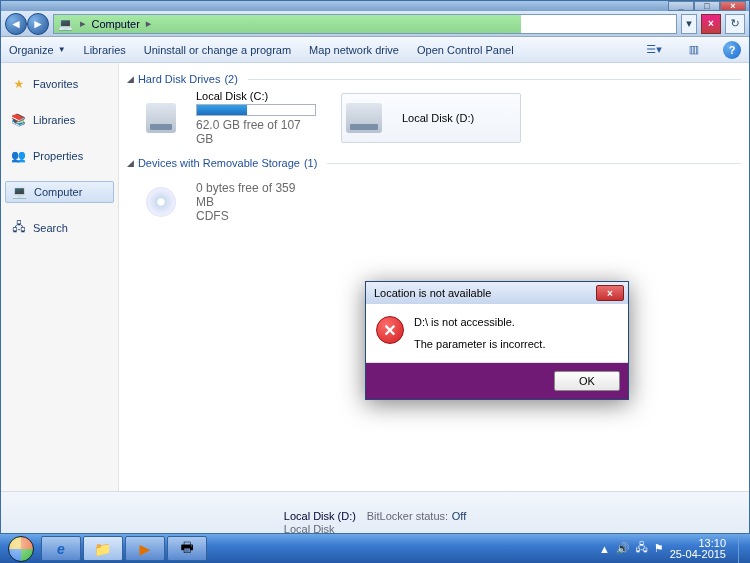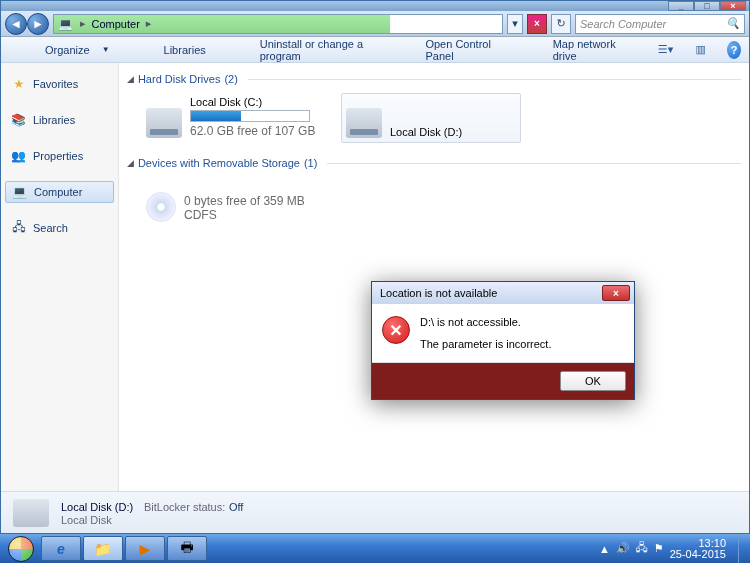--- a/index.html
+++ b/index.html
@@ -13,64 +13,64 @@
 .nav-circle { width:22px; height:22px; border-radius:50%; background: radial-gradient(circle at 30% 30%, #7ab0e8, #2a5a9a); border:1px solid #1a4a8a; display:flex; align-items:center; justify-content:center; color:#fff; font-size:12px;}
 .address { flex:1; height:20px; background:#fff; border:1px solid #7a9ac0; display:flex; align-items:center; padding-left:4px; gap:6px; position:relative;}
 .address .progress { position:absolute; left:0; top:0; bottom:0; width:75%; background: linear-gradient(to bottom, #4ad24a, #1eac1e); opacity:0.5; z-index:0;}
 .address > * { position:relative; z-index:1;}
 .address .crumb { color:#003; }
 .address .sep { color:#556;}
 .refresh-x { width:20px; height:20px; background:linear-gradient(#e28,#c04040); border:1px solid #803030; color:#fff; display:flex; align-items:center; justify-content:center; font-weight:bold; font-size:10px;}
 .refresh-r { width:20px; height:20px; background:#eef4fb; border:1px solid #7a9ac0; display:flex; align-items:center; justify-content:center; color:#246;}
 .search { width:170px; height:20px; background:#fff; border:1px solid #7a9ac0; display:flex; align-items:center; padding:0 4px; color:#888; font-style:italic; justify-content:space-between;}
 .toolbar { height:26px; background: linear-gradient(to bottom,#f4f8fe,#dce7f5); border-bottom:1px solid #c6d4e6; display:flex; align-items:center; padding:0 8px; gap:18px;}
-.toolbar .item { color:#1a3a6a; display:flex; align-items:center; gap:12px;margin-left:36px;}
+.toolbar .item { color:#1a3a6a; display:flex; align-items:center; gap:4px;}
 .toolbar .spacer { flex:1; }
 .toolbar .iconbtn { width:22px; height:20px; border:1px solid transparent; display:flex; align-items:center; justify-content:center; color:#2a5a9a;}
 .help { width:18px; height:18px; border-radius:50%; background:radial-gradient(circle at 30% 30%, #6ab0f0, #1a6ad0); color:#fff; display:flex; align-items:center; justify-content:center; font-weight:bold; font-size:11px;}
 .body { flex:1; display:flex; min-height:0; }
 .sidebar { width:118px; background:#f6f6f6; border-right:1px solid #e3e3e3; padding:10px 0; }
 .side-item { display:flex; align-items:center; gap:6px; padding:4px 10px; color:#1a3a6a; }
 .side-item.sel { background:linear-gradient(to bottom,#e8f0fb,#d0e0f4); border:1px solid #a8c0e0; border-radius:2px; margin:0 4px; padding:3px 6px;}
 .side-gap { height:14px; }
 .main { flex:1; background:#fff; padding:6px 8px; overflow:hidden; position:relative;}
 .group-header { display:flex; align-items:center; gap:4px; color:#1e4e9a; padding:4px 0;}
 .group-header .tri { font-size:9px; color:#556;}
 .group-header .line { flex:1; height:1px; background:#d8e2f0; margin-left:6px;}
 .drives { display:flex; gap:20px; padding:4px 0 10px 14px; }
-.drive { width:180px; height:50px; display:flex; align-items:flex-end; gap:8px; padding:4px; border:1px solid transparent; border-radius:2px;}
+.drive { width:180px; height:50px; display:flex; align-items:center; gap:20px; padding:4px; border:1px solid transparent; border-radius:2px;}
 .drive.outlined { border:1px solid #d0d8e4; background:linear-gradient(#fafcff,#f0f4fa);}
 .drive-icon { width:36px; height:30px; background:linear-gradient(#e0e6ee,#b8c2d0); border-radius:3px; position:relative;}
 .drive-icon.hdd::after{content:"";position:absolute;left:4px;right:4px;bottom:3px;height:6px;background:#7a90a8;border-radius:1px;}
 .drive-icon.dvd{border-radius:50%; background:radial-gradient(circle,#fff 15%,#cde 20%,#eef 60%,#bcd 100%); width:30px;height:30px;}
 .drive-info { flex:1; }
 .drive-name { color:#000; }
 .capacity-bar { width:120px; height:12px; border:1px solid #a8b4c6; background:#fff; margin:2px 0;}
 .capacity-fill { height:100%; background:linear-gradient(to bottom,#3aa0e8,#1a70c0);}
 .drive-sub { color:#6a6a6a; font-size:12px;}
-.statusbar { height:42px; border-top:1px solid #d4dce6; background:linear-gradient(#f2f6fc,#e4ecf6); display:flex; align-items:center; padding:4px 12px; gap:12px;}
+.statusbar { height:42px; border-top:1px solid #d4dce6; background:linear-gradient(#f2f6fc,#e4ecf6); display:flex; align-items:center; padding:4px 12px; gap:12px;flex-direction:column;}
 .status-icon { width:36px; height:28px; background:linear-gradient(#e0e6ee,#b8c2d0); border-radius:3px;}
 .status-text .t1 { font-size:13px; color:#003;}
 .status-text .t2 { color:#667; font-size:11px;}
 .taskbar { width:750px; height:29px; background:linear-gradient(to bottom, #6ea8e8 0%, #3a7ad0 40%, #245aa8 100%); display:flex; align-items:center; padding:0 2px;}
 .start { width:38px; height:29px; display:flex; align-items:center; justify-content:center;}
 .orb { width:26px; height:26px; border-radius:50%; background:radial-gradient(circle at 35% 30%, #fff8, #0000), conic-gradient(#e74 0 25%, #4b4 0 50%, #48e 0 75%, #ec4 0 100%); border:1px solid #123;}
 .task { width:40px; height:25px; margin:0 1px; background:linear-gradient(to bottom,#a8c8f0,#5a8ad0); border:1px solid #34629a; border-radius:2px; display:flex; align-items:center; justify-content:center; font-size:14px;}
 .task.active { background:linear-gradient(to bottom,#d8e8fc,#a0c0ea);}
 .tray { margin-left:auto; display:flex; align-items:center; gap:6px; color:#fff; padding-right:2px;}
 .tray .clock { text-align:right; font-size:10px; line-height:11px; padding-right:6px;}
 .tray-icon { font-size:11px; }
 
-.dialog-shadow { position:absolute; left:252px; top:218px; width:264px; height:124px; filter: drop-shadow(0 4px 12px rgba(0,0,0,0.5));}
+.dialog-shadow { position:absolute; left:246px; top:218px; width:264px; height:124px; filter: drop-shadow(0 4px 12px rgba(0,0,0,0.5));}
 .dialog { width:264px; background:#f0f0f0; border:1px solid #254a7a;}
 .dlg-title { height:22px; background:linear-gradient(to bottom,#e8eefb,#c6d6ee); display:flex; align-items:center; justify-content:space-between; padding:0 4px 0 8px; font-size:11px;}
 .dlg-close { width:28px; height:16px; background:linear-gradient(to bottom,#e87070,#c83030); border:1px solid #802020; border-radius:2px; color:#fff; display:flex; align-items:center; justify-content:center; font-size:10px; font-weight:bold;}
 .dlg-body { padding:12px 10px; display:flex; gap:10px; background:#fff; border-bottom:1px solid #ddd;}
 .err-icon { width:28px; height:28px; border-radius:50%; background:radial-gradient(circle at 35% 30%, #ff6b6b, #d02020); border:1px solid #a01010; display:flex; align-items:center; justify-content:center; color:#fff; font-weight:bold; font-size:16px;}
-.dlg-footer { padding:8px; display:flex; justify-content:flex-end; background:#7f1d1d;}
+.dlg-footer { padding:8px; display:flex; justify-content:flex-end; background:#701a75;}
 .ok-btn { width:66px; height:20px; background:linear-gradient(#fdfdfd,#e8e8e8); border:1px solid #8a8a8a; border-radius:2px;}
 .ficon { width:16px; height:14px; display:inline-flex; align-items:center; justify-content:center; font-size:12px;}
 </style>
 </head>
 <body>
 
 <div class="window">
 
   <div class="titlebar">
     <div class="win-btn">_</div>
@@ -86,35 +86,31 @@
     <div class="address">
       <div class="progress"></div>
       <span class="ficon">💻</span>
       <span class="sep">▸</span>
       <span class="crumb">Computer</span>
       <span class="sep">▸</span>
     </div>
     <div style="width:16px;height:20px;background:#eef4fb;border:1px solid #7a9ac0;display:flex;align-items:center;justify-content:center;color:#246;">▾</div>
     <div class="refresh-x">×</div>
     <div class="refresh-r">↻</div>
-    <div class="search">
-      <span>Search Computer</span>
-      <span>🔍</span>
-    </div>
   </div>
 
   <div class="toolbar">
     <div class="item">
         <span>Organize</span>
         <span style="font-size:8px;">▼</span>
       </div>
     <div class="item">Libraries</div>
     <div class="item">Uninstall or change a program</div>
+    <div class="item">Map network drive</div>
     <div class="item">Open Control Panel</div>
-    <div class="item">Map network drive</div>
     <div class="spacer"></div>
     <div class="iconbtn">☰▾</div>
     <div class="iconbtn">▥</div>
     <div class="help">?</div>
   </div>
 
   <div class="body">
     <div class="sidebar">
       <div class="side-item">
           <span class="ficon" style="color:#e8b030;">★</span>

